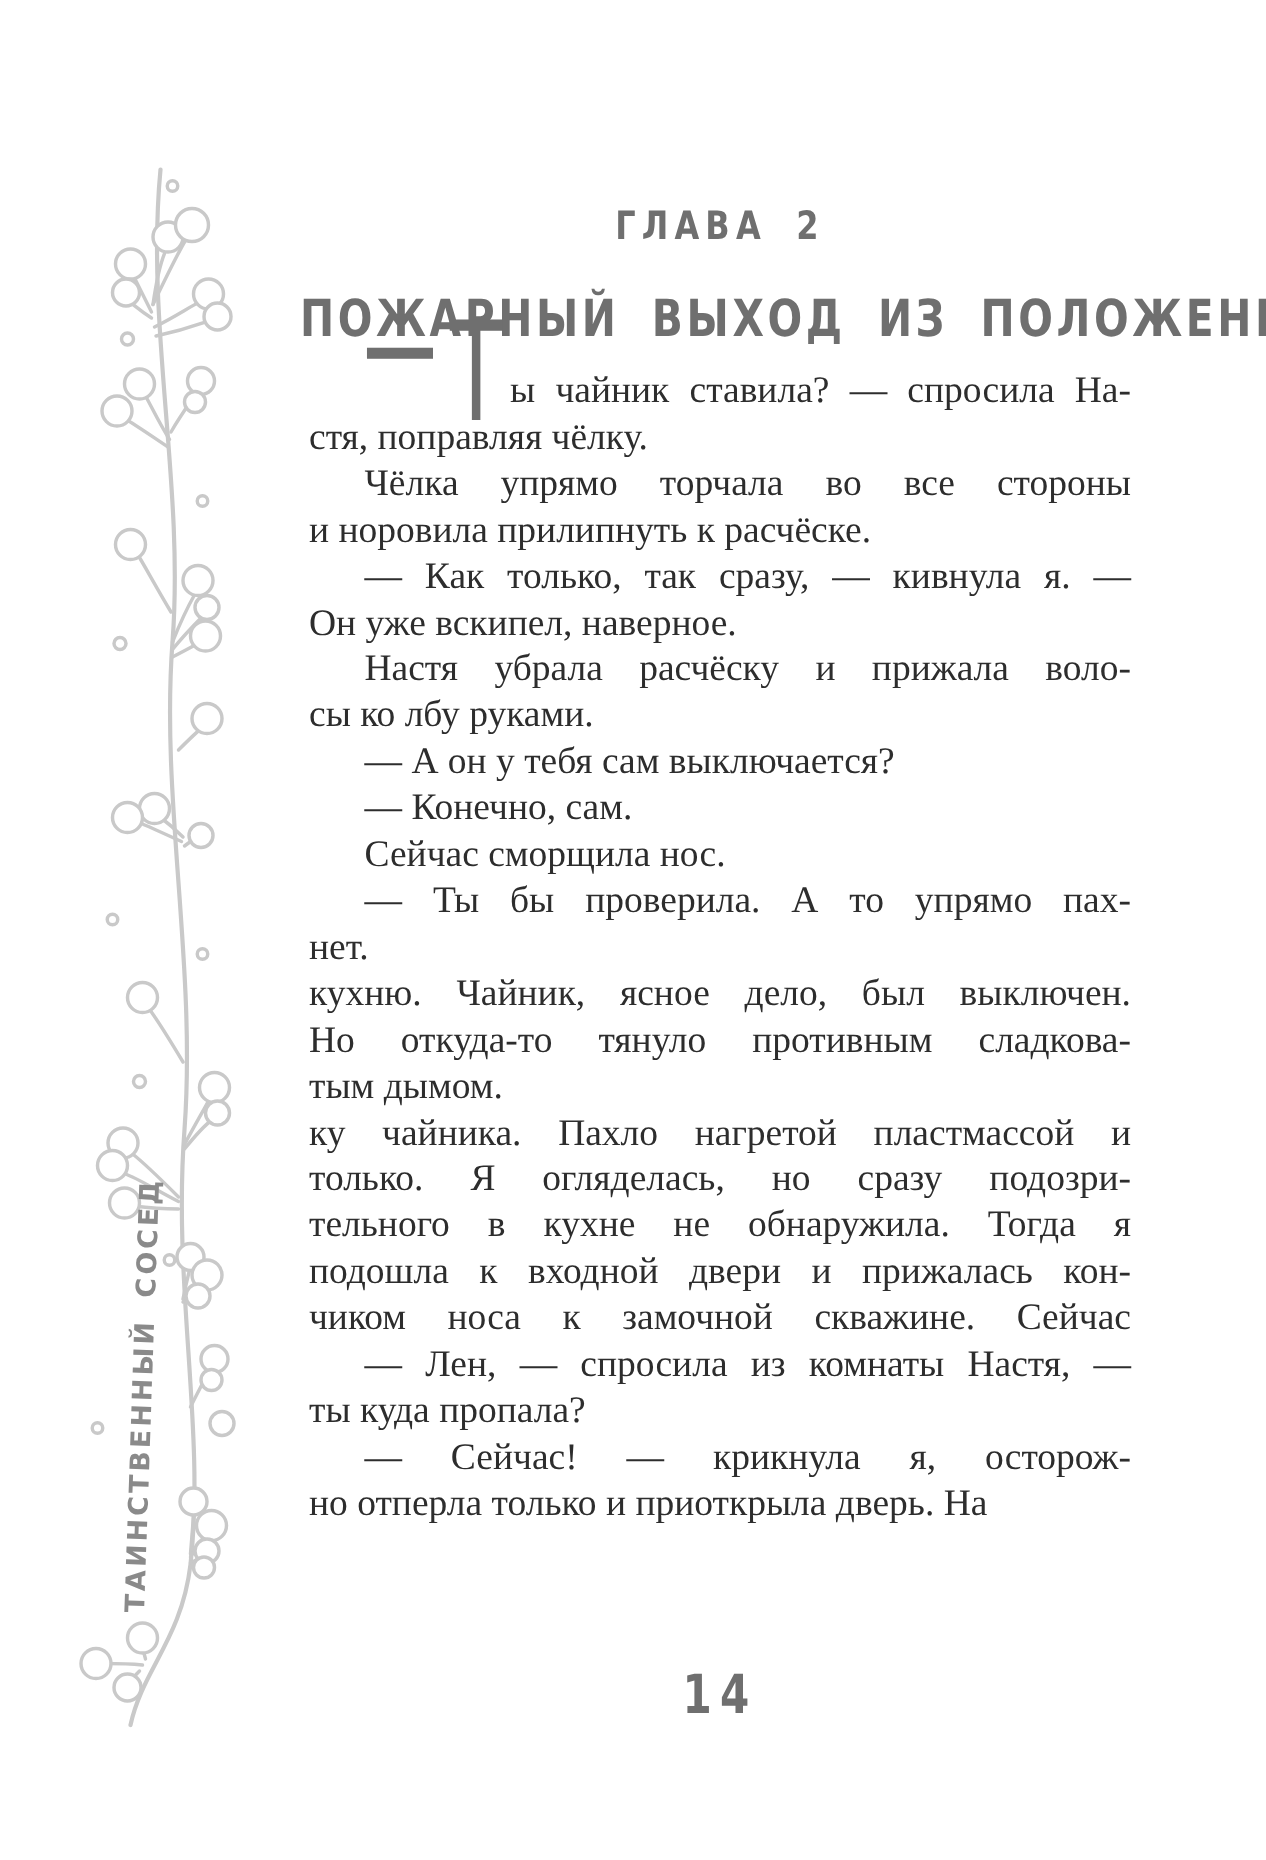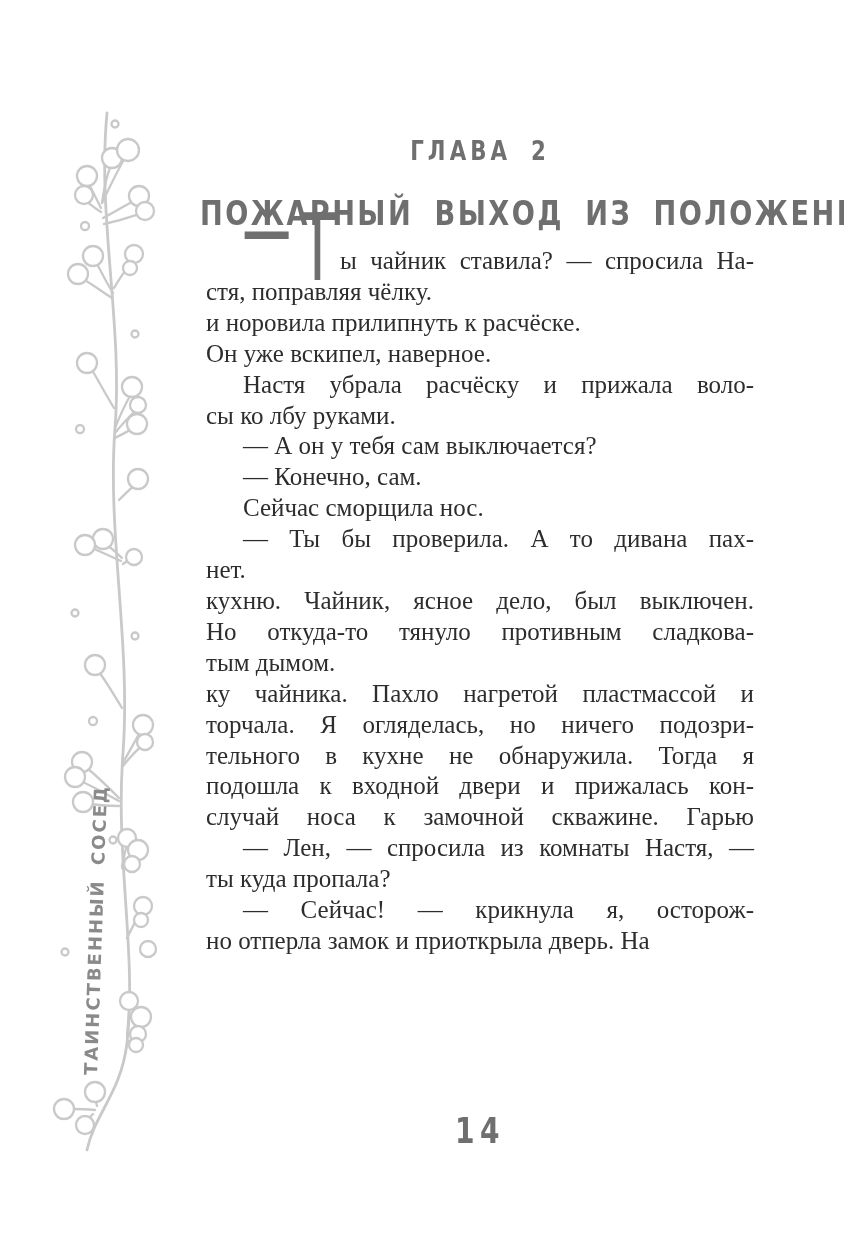--- a/index.html
+++ b/index.html
@@ -169,38 +169,40 @@
 
   <div class="sidebar-title">ТАИНСТВЕННЫЙ СОСЕД</div>
 
   <div class="chapter-label">ГЛАВА 2</div>
 
   <h1 class="chapter-title">ПОЖАРНЫЙ ВЫХОД ИЗ ПОЛОЖЕНИЯ</h1>
 
   <div class="body-text">
       <div class="bline first dropline"><span class="dc-dash">—</span><span class="dc-letter">Т</span>ы чайник ставила? — спросила На-</div>
       <div class="bline last">стя, поправляя чёлку.</div>
+      <div class="bline first">Чёлка упрямо торчала во все стороны</div>
       <div class="bline last">и норовила прилипнуть к расчёске.</div>
+      <div class="bline first">— Как только, так сразу, — кивнула я. —</div>
       <div class="bline last">Он уже вскипел, наверное.</div>
       <div class="bline first">Настя убрала расчёску и прижала воло-</div>
       <div class="bline last">сы ко лбу руками.</div>
       <div class="bline first last">— А он у тебя сам выключается?</div>
       <div class="bline first last">— Конечно, сам.</div>
       <div class="bline first last">Сейчас сморщила нос.</div>
-      <div class="bline first">— Ты бы проверила. А то дивана пах-</div>
+      <div class="bline first">— Ты бы проверила. А то упрямо пах-</div>
       <div class="bline last">нет.</div>
       <div class="bline">кухню. Чайник, ясное дело, был выключен.</div>
       <div class="bline">Но откуда-то тянуло противным сладкова-</div>
       <div class="bline last">тым дымом.</div>
       <div class="bline">ку чайника. Пахло нагретой пластмассой и</div>
-      <div class="bline">торчала. Я огляделась, но ничего подозри-</div>
+      <div class="bline">только. Я огляделась, но сразу подозри-</div>
       <div class="bline">тельного в кухне не обнаружила. Тогда я</div>
       <div class="bline">подошла к входной двери и прижалась кон-</div>
-      <div class="bline">случай носа к замочной скважине. Гарью</div>
+      <div class="bline">чиком носа к замочной скважине. Сейчас</div>
       <div class="bline first">— Лен, — спросила из комнаты Настя, —</div>
       <div class="bline last">ты куда пропала?</div>
       <div class="bline first">— Сейчас! — крикнула я, осторож-</div>
-      <div class="bline last">но отперла замок и приоткрыла дверь. На</div>
+      <div class="bline last">но отперла только и приоткрыла дверь. На</div>
     </div>
 
   <div class="page-number">14</div>
 
 </div>
 
 </body></html>

